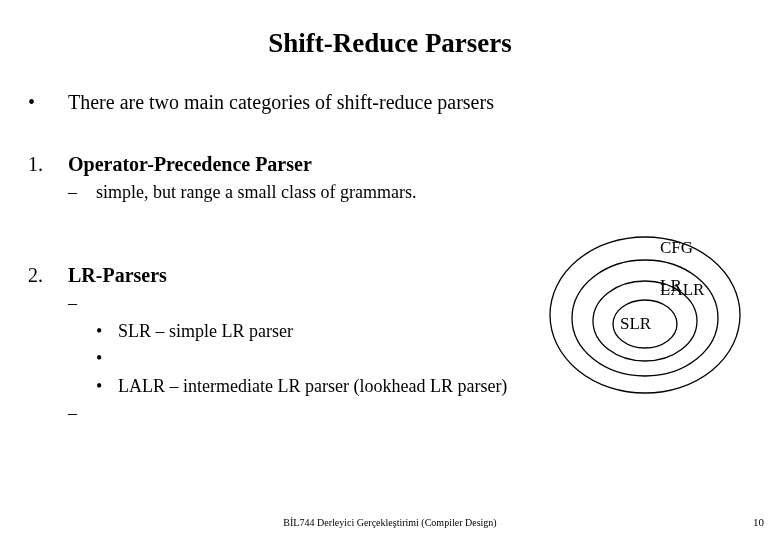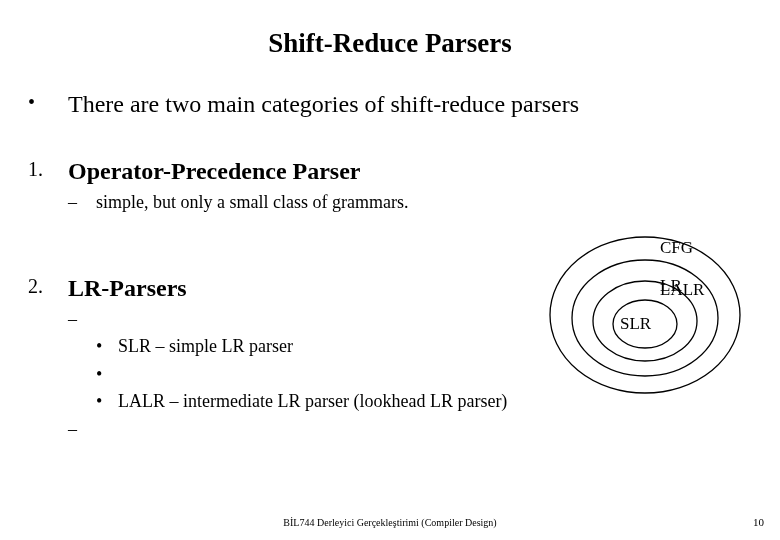--- a/index.html
+++ b/index.html
@@ -38,21 +38,21 @@
     line-height: 1.3;
   }
   .num-col {
     width: 40px;
     flex: 0 0 40px;
     font-size: 20px;
     line-height: 1.3;
   }
   .body-col {
     flex: 1 1 auto;
-    font-size: 24px;
+    font-size: 20px;
     line-height: 1.3;
   }
   .dash-col {
     width: 28px;
     flex: 0 0 28px;
     font-size: 18px;
     line-height: 1.3;
   }
   .sub-body {
     font-size: 18px;
@@ -110,21 +110,21 @@
   <div class="gap-lg"></div>
 
   <div class="row">
     <div class="num-col">1.</div>
     <div class="body-col bold">Operator-Precedence Parser</div>
   </div>
 
   <div class="row">
     <div class="bullet-col"></div>
     <div class="dash-col">–</div>
-    <div class="sub-body">simple, but only a small class of grammars.</div>
+    <div class="sub-body">simple, but range a small class of grammars.</div>
   </div>
 
   <div style="height:54px"></div>
 
   <div class="row">
     <div class="num-col">2.</div>
     <div class="body-col bold">LR-Parsers</div>
   </div>
 
   <div class="row">

